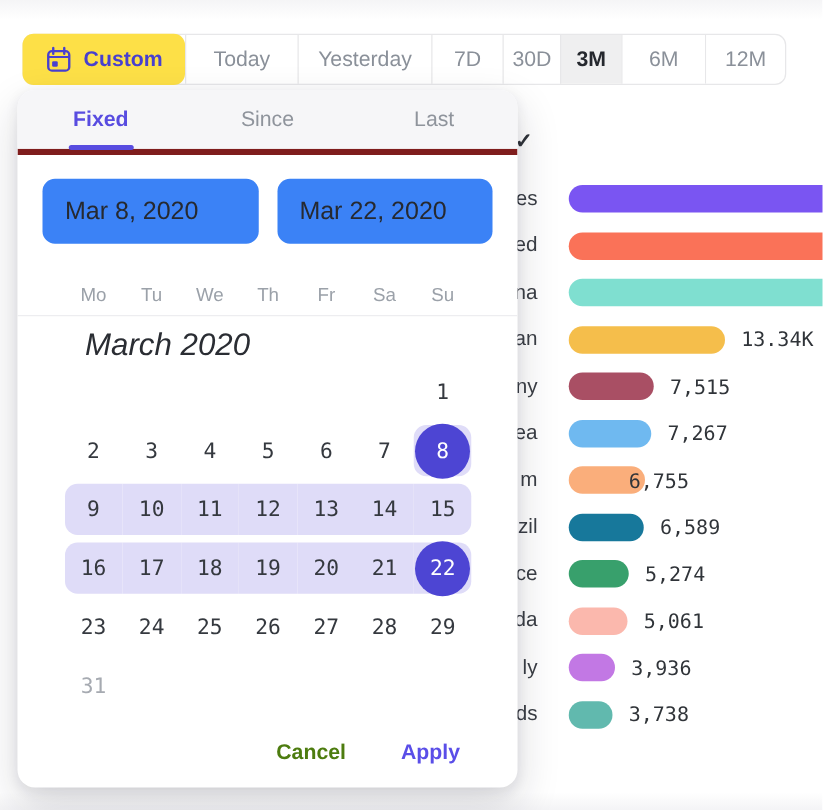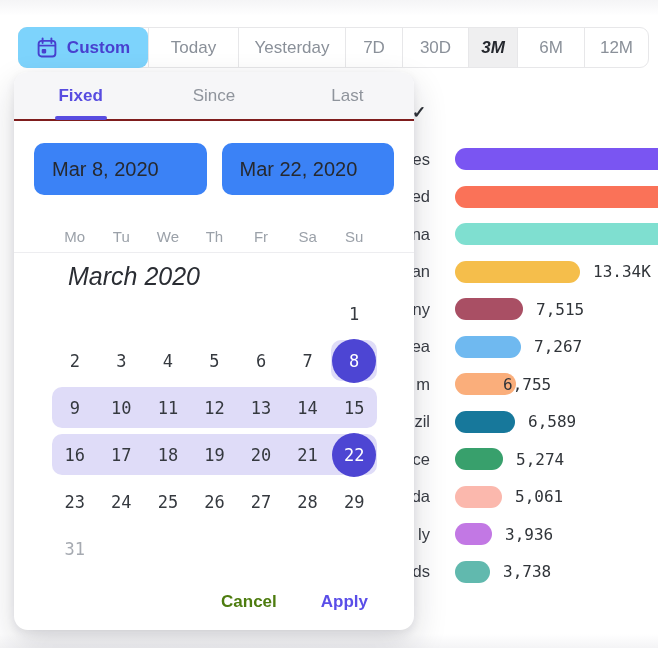--- a/index.html
+++ b/index.html
@@ -21,34 +21,34 @@
   .cbar{position:absolute;left:455px;top:7.75px;height:22px;border-radius:11px;display:block;}
   .cval{position:absolute;line-height:37.5px;font-family:"DejaVu Sans Mono",monospace;
     font-size:16px;color:#303439;}
   .bg-check{position:absolute;left:412px;top:102px;z-index:2;font-size:17px;
     font-weight:700;color:#2f3339;}
 
   
   .topbar{position:absolute;left:18px;top:27px;height:41px;display:flex;z-index:5;
     background:#fff;border:1px solid #e7e7e9;border-radius:9px;box-sizing:border-box;}
   .custom-chip{width:130px;margin:-1px 0 -1px -1px;height:41px;border-radius:9px;z-index:2;
-    background:#7dd3fc;display:flex;align-items:center;justify-content:center;gap:9px;
+    background:#fde047;display:flex;align-items:center;justify-content:center;gap:9px;
     color:#4840cf;font-size:17px;font-weight:600;cursor:pointer;}
   .preset-group{display:flex;height:100%;}
   .preset{border-left:1px solid #e7e7e9;display:flex;align-items:center;justify-content:center;
     font-size:17px;color:#8a9099;box-sizing:border-box;cursor:pointer;}
-  .preset-active{background:#efeff0;color:#25282e;font-weight:600;font-style:italic;}
+  .preset-active{background:#efeff0;color:#25282e;font-weight:600;}
   .preset:last-child{border-top-right-radius:8px;border-bottom-right-radius:8px;}
 
   
   .popover{position:absolute;left:14px;top:72px;width:400px;height:558px;background:#fff;
     border-radius:14px;z-index:10;
     box-shadow:0 14px 34px rgba(25,25,45,.16),0 3px 10px rgba(25,25,45,.08);}
   .pop-header{height:47px;background:#f6f6f8;border-radius:14px 14px 0 0;
-    border-bottom:2px solid #7f1d1d;display:flex;}
+    border-bottom:5px solid #7f1d1d;display:flex;}
   .tab{flex:1;position:relative;display:flex;align-items:center;justify-content:center;
     font-size:17px;color:#8f949c;font-weight:500;cursor:pointer;}
   .tab-active span{color:#584ce0;font-weight:600;}
   .tab-underline{position:absolute;bottom:-1px;left:50%;transform:translateX(-50%);
     width:52px;height:4.5px;border-radius:3px;background:#584ce0;}
 
   .inputs-row{position:absolute;top:71px;left:20px;right:20px;display:flex;gap:15px;}
   .date-input{flex:1;height:52px;border-radius:10px;background:#3b82f6;display:flex;
     align-items:center;padding-left:18px;box-sizing:border-box;font-size:20px;color:#26292f;
     cursor:pointer;}
@@ -155,21 +155,21 @@
       <line x1="15.4" y1="1.4" x2="15.4" y2="6" stroke="#4840cf" stroke-width="1.9" stroke-linecap="round"></line>
       <line x1="2.6" y1="8.6" x2="19.4" y2="8.6" stroke="#4840cf" stroke-width="1.7"></line>
       <rect x="5.7" y="11.9" width="4.5" height="4.5" rx="1.1" fill="#4840cf"></rect>
     </svg>
     <span>Custom</span>
   </div>
   <div class="preset-group">
       <div class="preset" style="width: 90px;">Today</div>
       <div class="preset" style="width: 107px;">Yesterday</div>
       <div class="preset" style="width: 57px;">7D</div>
-      <div class="preset" style="width: 66px;">30D</div>
+      <div class="preset" style="width: 46px;">30D</div>
       <div class="preset preset-active" style="width: 49px;">3M</div>
       <div class="preset" style="width: 67px;">6M</div>
       <div class="preset" style="width: 64px;">12M</div>
     </div>
 </div>
 
 <div class="popover">
   <div class="pop-header">
       <div class="tab tab-active">
         <span>Fixed</span>

